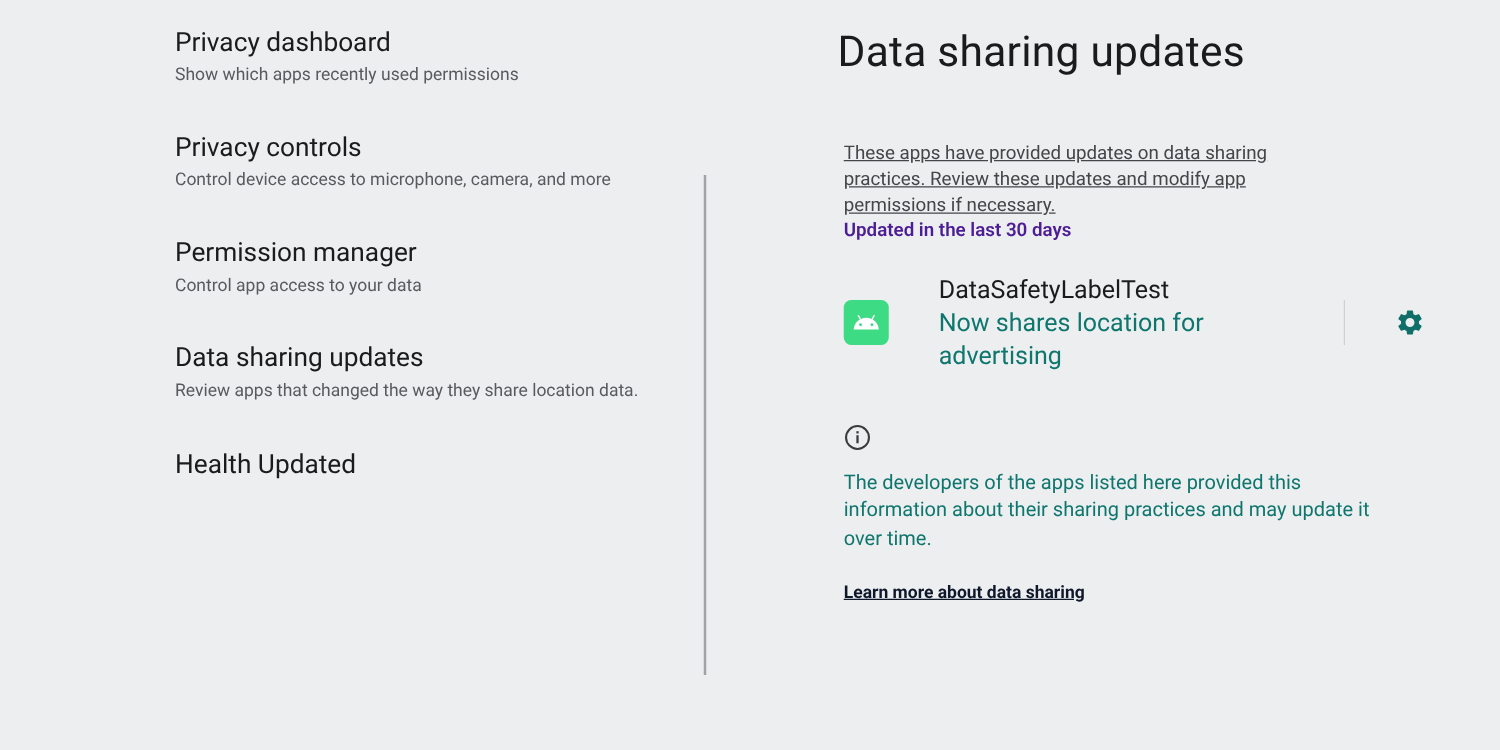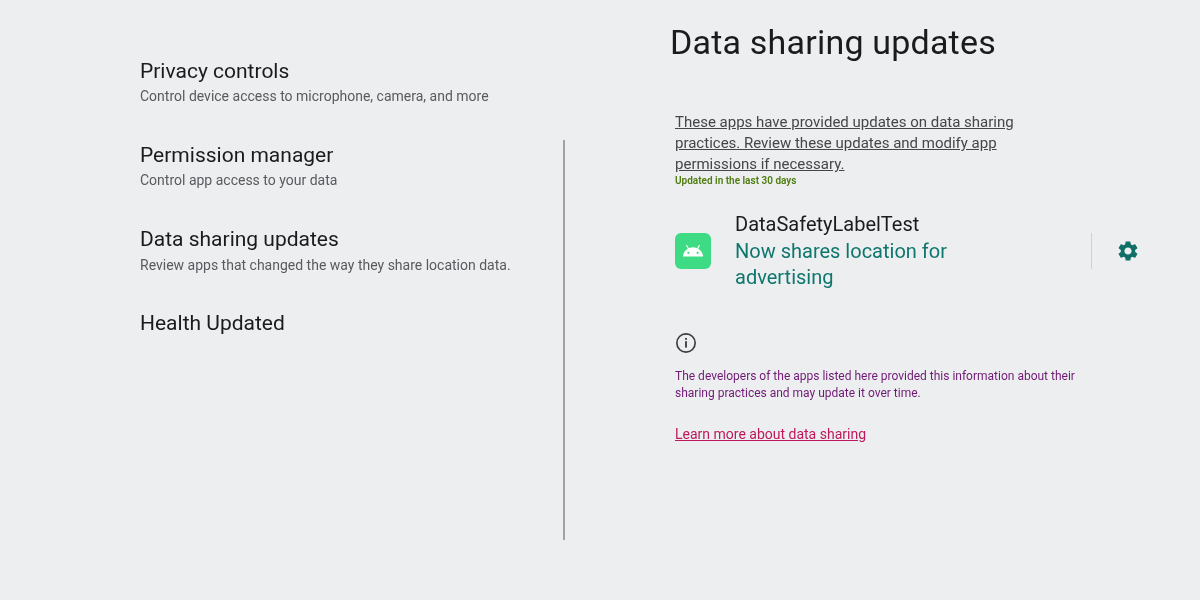--- a/index.html
+++ b/index.html
@@ -62,29 +62,29 @@
       line-height: 1.35;
     }
     .intro-text {
       font-size: 15px;
       color: #444648;
       line-height: 1.4;
       max-width: 400px;
       text-decoration: underline;
     }
     .section-heading {
-      font-size: 10px;
+      font-size: 15px;
       font-weight: 600;
-      color: #4d7c0f;
+      color: #4c1d95;
       margin-bottom: 26px;
     }
     .app-row {
       display: flex;
       align-items: center;
-      gap: 24px;
+      gap: 40px;
       margin-bottom: 42px;
     }
     .app-icon {
       width: 36px;
       height: 36px;
       border-radius: 6px;
       background: #3ddc84;
       display: flex;
       align-items: center;
       justify-content: center;
@@ -121,39 +121,42 @@
     .info-block {
       display: flex;
       flex-direction: column;
       gap: 14px;
     }
     .info-icon {
       width: 22px;
       height: 22px;
     }
     .info-text {
-      font-size: 12px;
-      color: #701a75;
+      font-size: 16px;
+      color: #0f766e;
       line-height: 1.4;
       max-width: 430px;
     }
     .learn-link {
       font-size: 14px;
-      color: #be185d;
+      color: #0f172a;
       text-decoration: underline;
       cursor: pointer;
       margin-top: 10px;
+      font-weight: bold;
     }
   </style>
 </head>
 <body>
 
 <div class="panel left">
 
   <div class="setting-item">
+    <div class="setting-title">Privacy dashboard</div>
+    <div class="setting-sub">Show which apps recently used permissions</div>
   </div>
 
   <div class="setting-item">
     <div class="setting-title">Privacy controls</div>
     <div class="setting-sub">Control device access to microphone, camera, and more</div>
   </div>
 
   <div class="setting-item">
     <div class="setting-title">Permission manager</div>
     <div class="setting-sub">Control app access to your data</div>

